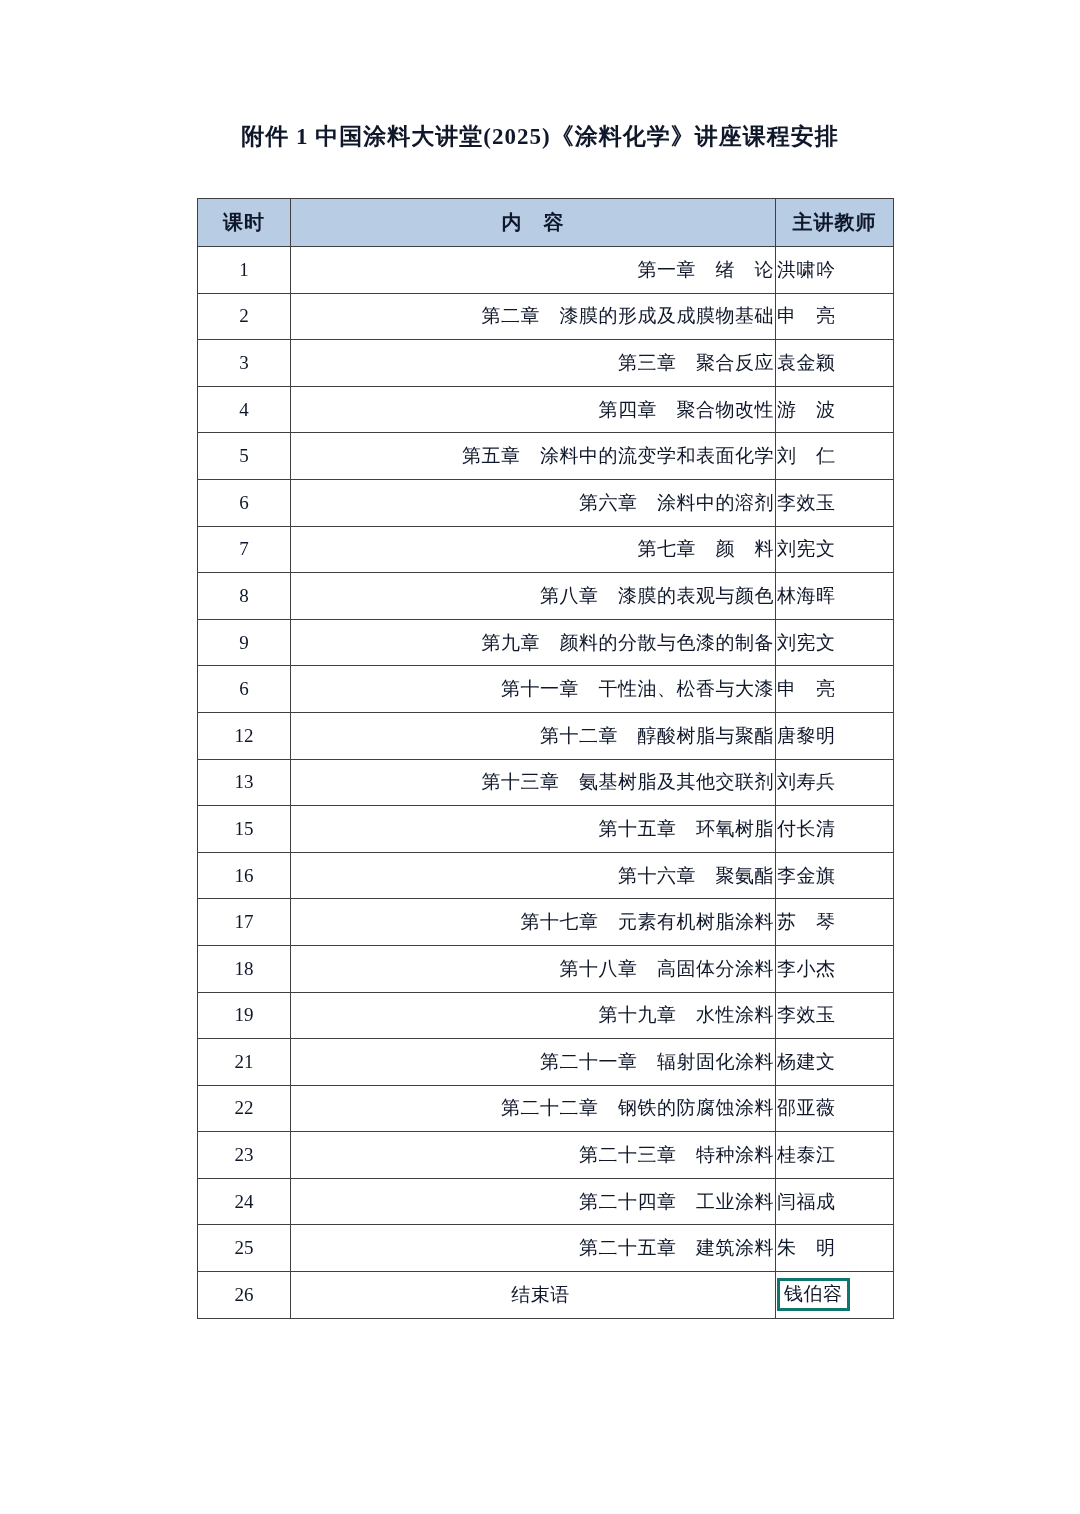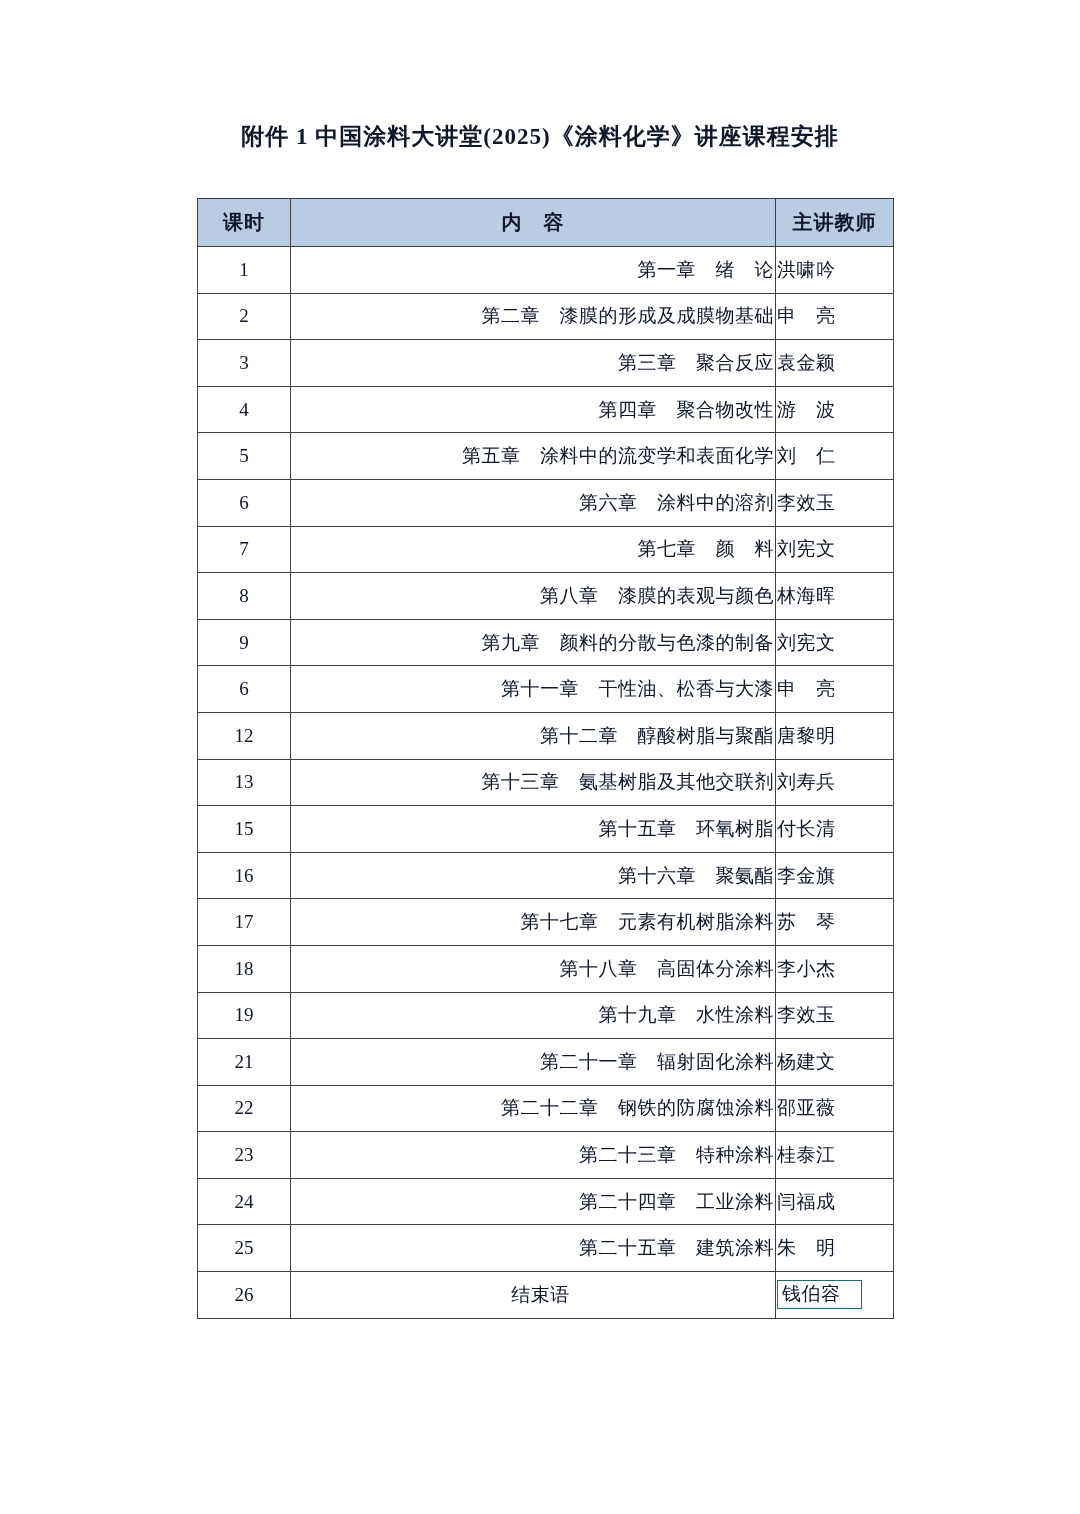--- a/index.html
+++ b/index.html
@@ -44,22 +44,22 @@
     text-align: center;
     letter-spacing: 1px;
   }
   .course-table tbody td { height: 43.6px; font-size: 19px; }
   td.c-no { text-align: center; font-size: 19px; }
   td.c-content { text-align: right; padding-left: 13px; letter-spacing: 0.5px; }
   td.c-content.centered { text-align: center; padding-left: 16px; }
   td.c-teacher { text-align: left; letter-spacing: 0.5px; }
   .teacher-box {
     display: inline-block;
-    border: 1px solid #0f766e;
-    padding: 1px 20px 2px 4px;
+    border: 3px solid #0f766e;
+    padding: 1px 4px 2px 4px;
     line-height: 1.25;
   }
 </style>
 </head>
 <body>
 
 <div class="page">
 
   <div class="doc-title">附件 1 中国涂料大讲堂(2025)《涂料化学》讲座课程安排</div>
 

